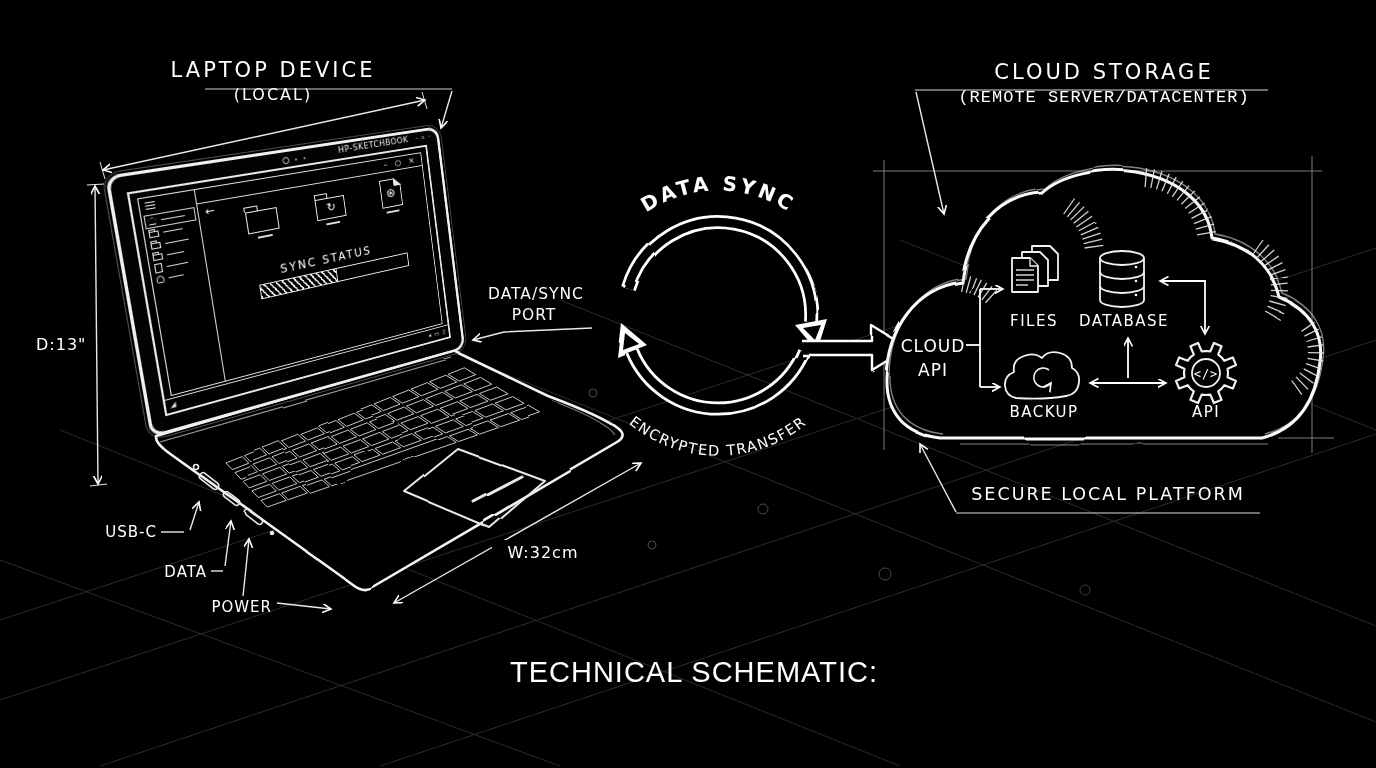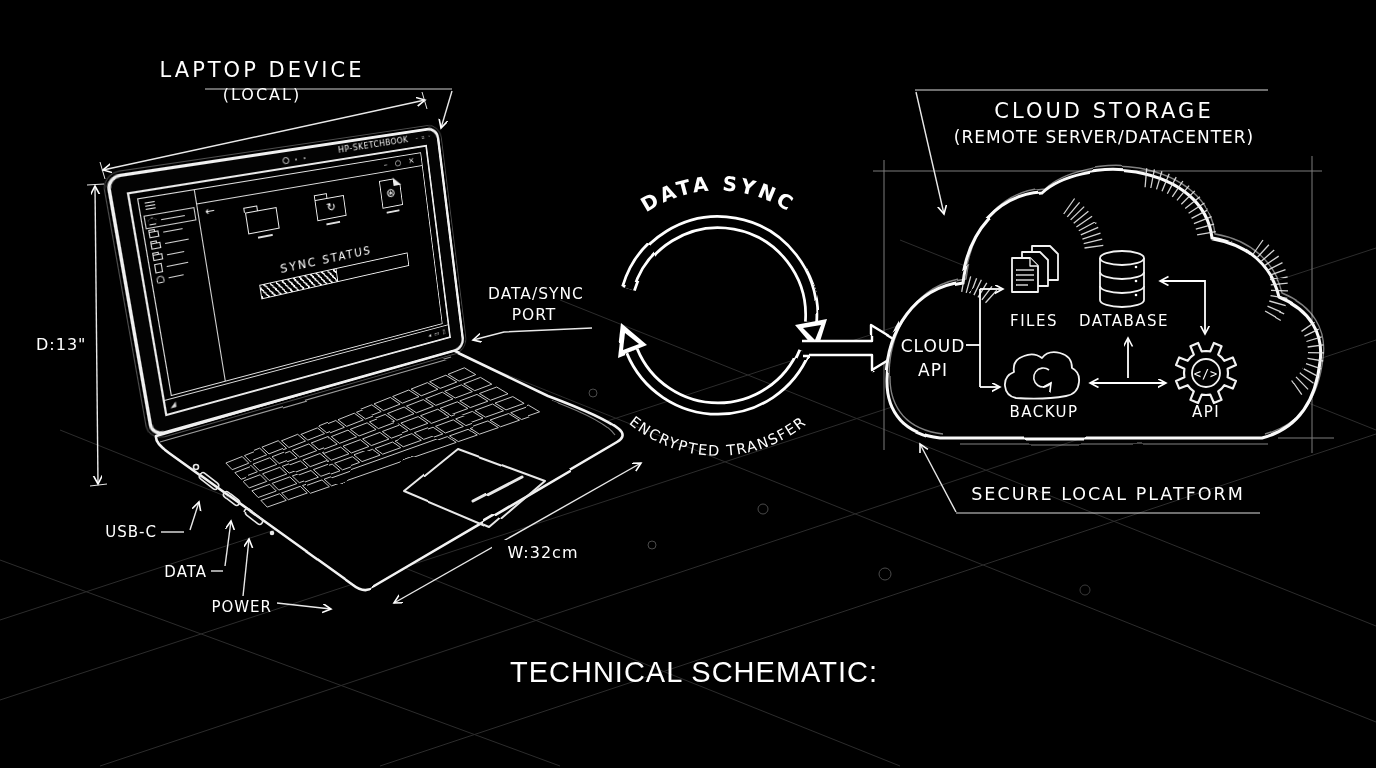--- a/index.html
+++ b/index.html
@@ -3,26 +3,26 @@
 <meta charset="utf-8">
 <style>
   html,body{margin:0;padding:0;background:#000;}
   #stage{position:relative;width:1376px;height:768px;background:#000;overflow:hidden;
          font-family:"DejaVu Sans",sans-serif;color:#fff;}
   svg{position:absolute;left:0;top:0;}
   svg text{fill:#fff;font-family:"DejaVu Sans",sans-serif;}
 
   
   .lbl{position:absolute;text-align:center;color:#fff;}
-  #laptop-label{left:117px;top:58px;width:290px;}
+  #laptop-label{left:128px;top:58px;width:290px;}
   #laptop-label .l1{font-size:21px;letter-spacing:3px;}
   #laptop-label .l2{font-size:16px;letter-spacing:2px;margin-top:3px;}
   #cloud-label{left:930px;top:60px;width:348px;}
-  #cloud-label .l1{font-size:21px;letter-spacing:3px;margin-top:39px;}
-  #cloud-label .l2{font-size:17px;letter-spacing:1px;margin-top:4px;}
+  #cloud-label .l1{font-size:21px;letter-spacing:3px;}
+  #cloud-label .l2{font-size:17px;letter-spacing:1px;margin-top:4px;font-family:Liberation Mono, monospace;}
   #secure-label{left:958px;top:484px;width:300px;font-size:17.5px;letter-spacing:2px;}
   #main-title{left:6px;top:656px;width:1376px;font-family:"Liberation Sans",sans-serif;}
   #main-title .t1{font-size:29px;letter-spacing:1px;}
   #main-title .t2{font-size:29px;letter-spacing:1px;margin-top:7px;}
 
   
   #lid{position:absolute;left:0;top:0;width:337px;height:247px;
        transform-origin:0 0;
        transform:matrix3d(1.2187,-0.0733,0,0.000567, 0.2073,1.1093,0,0.000168, 0,0,1,0, 105,176,0,1);
        border:3px solid #f0f0f0;border-radius:13px;background:#030303;

